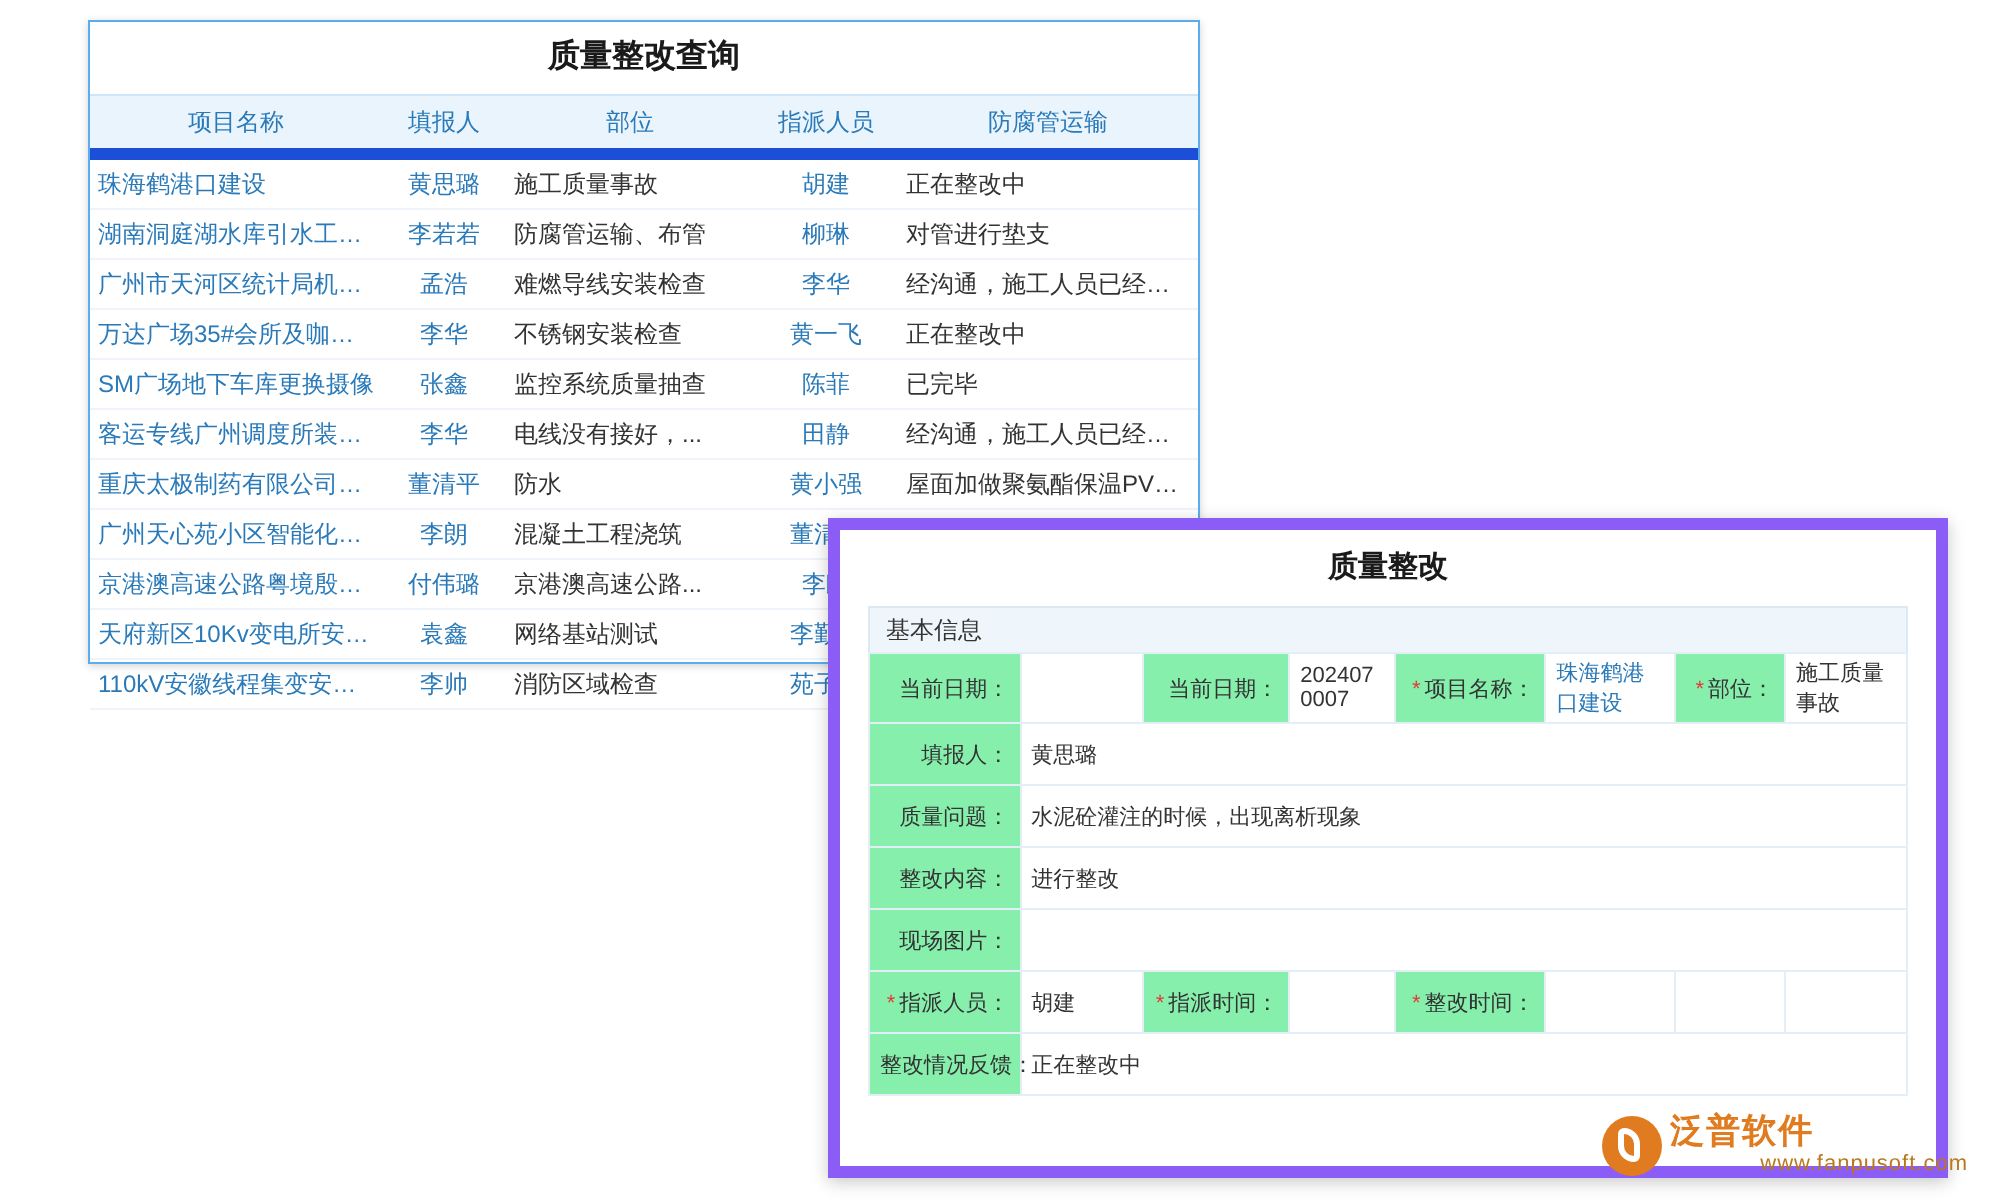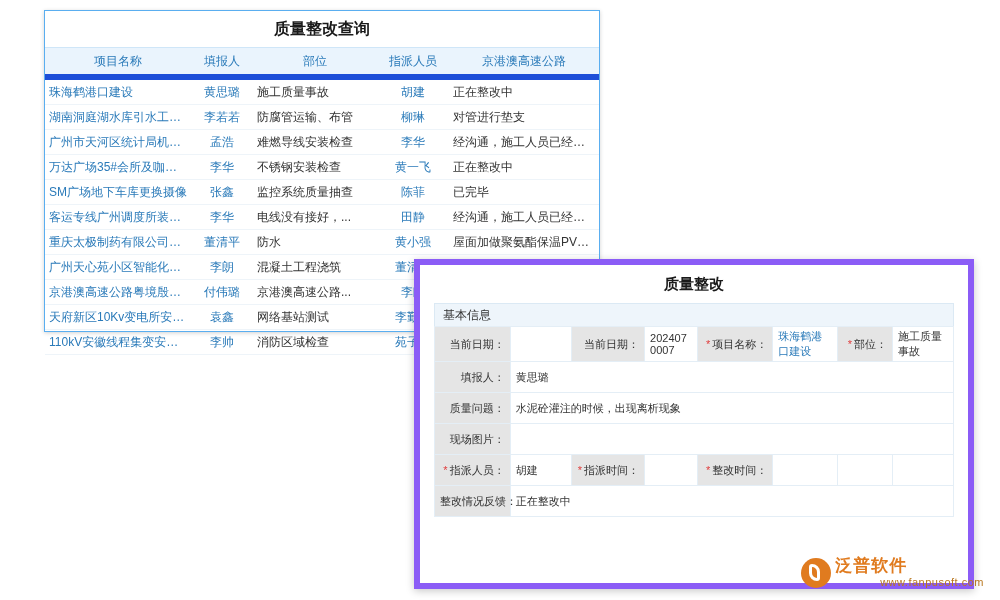--- a/index.html
+++ b/index.html
@@ -116,21 +116,21 @@
     border: 1px solid #e4eef6;
     height: 26px;
     font-size: 11px;
     padding: 2px 5px;
     vertical-align: middle;
     color: #333;
     word-break: break-all;
   }
   #detail-table td.lbl {
     text-align: right;
-    background: #e5e5e5;
+    background: #86efac;
     color: #333;
     white-space: nowrap;
   }
   #detail-table td.val {
     text-align: left;
     background: #ffffff;
   }
   #detail-table td.link {
     color: #2a7ab9;
   }
@@ -195,21 +195,21 @@
       <col style="width:124px">
       <col style="width:72px">
       <col style="width:150px">
     </colgroup>
     <thead>
       <tr>
         <th>项目名称</th>
         <th>填报人</th>
         <th>部位</th>
         <th>指派人员</th>
-        <th>京港澳高速公路</th>
+        <th>防腐管运输</th>
       </tr>
     </thead>
     <tbody>
       <tr>
         <td class="link l">珠海鹤港口建设</td>
         <td class="link c">黄思璐</td>
         <td class="l">施工质量事故</td>
         <td class="link c">胡建</td>
         <td class="l">正在整改中</td>
       </tr>
@@ -315,20 +315,24 @@
         </tr>
         <tr>
           <td class="lbl">填报人：</td>
           <td class="val" colspan="7">黄思璐</td>
         </tr>
         <tr>
           <td class="lbl">质量问题：</td>
           <td class="val" colspan="7">水泥砼灌注的时候，出现离析现象</td>
         </tr>
         <tr>
+          <td class="lbl">整改内容：</td>
+          <td class="val" colspan="7">进行整改</td>
+        </tr>
+        <tr>
           <td class="lbl">现场图片：</td>
           <td class="val" colspan="7"></td>
         </tr>
         <tr>
           <td class="lbl"><span class="req">*</span><span>指派人员：</span></td>
           <td class="val">胡建</td>
           <td class="lbl"><span class="req">*</span><span>指派时间：</span></td>
           <td class="val"></td>
           <td class="lbl"><span class="req">*</span><span>整改时间：</span></td>
           <td class="val"></td>

